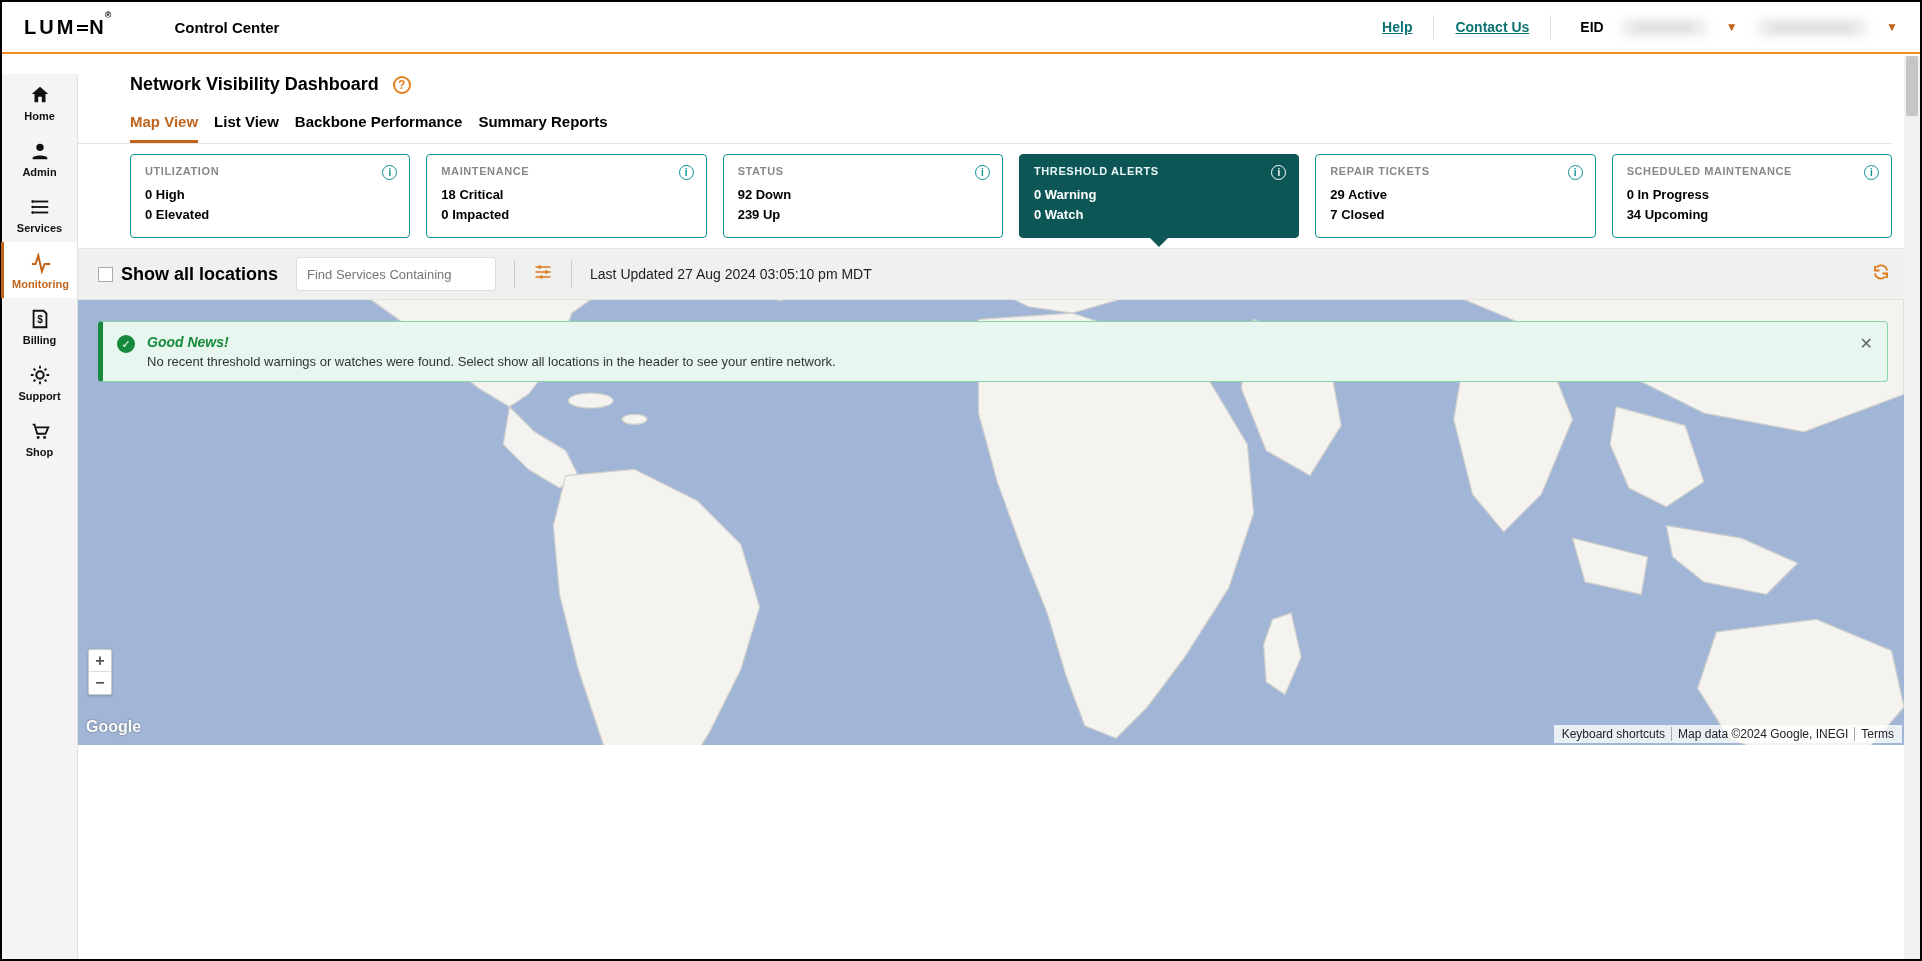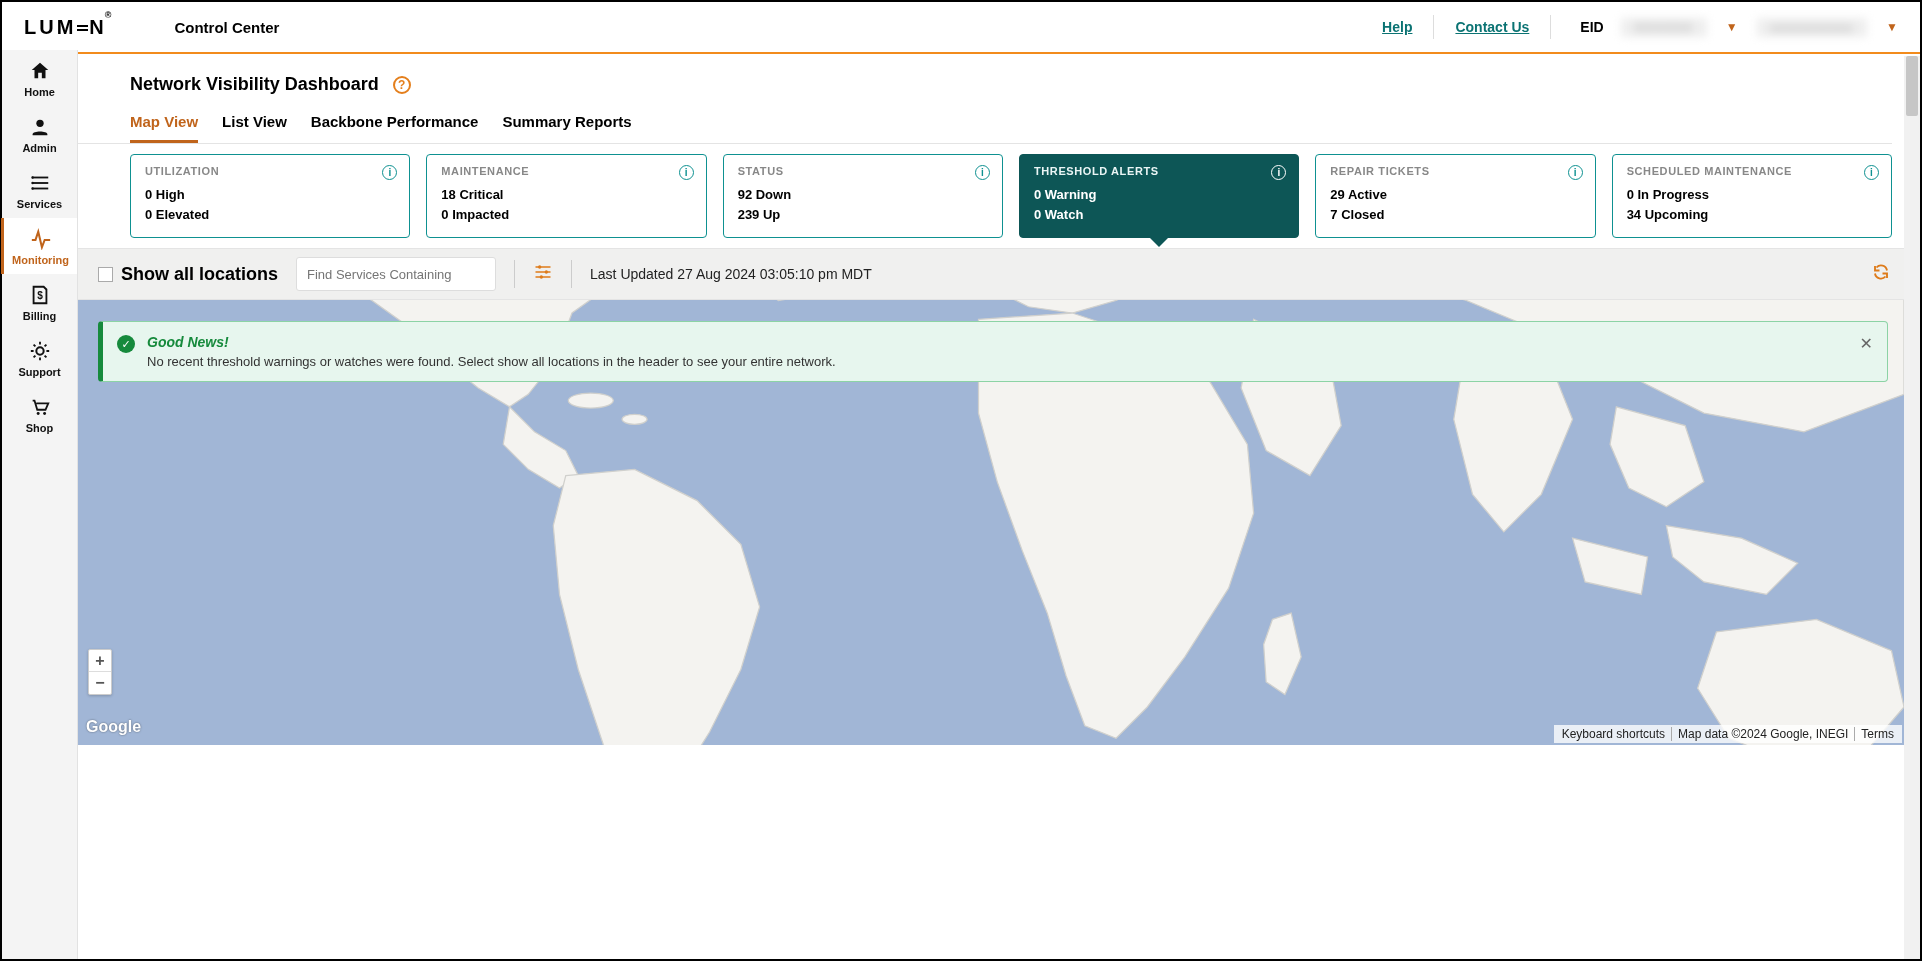--- a/index.html
+++ b/index.html
@@ -13,33 +13,33 @@
   .brand sup { font-size: 9px; position: relative; top: -8px; left: -2px; }
   .app-title { font-size: 15px; font-weight: 700; color: #000; margin-left: 58px; }
   .header-right { margin-left: auto; display: flex; align-items: center; gap: 11px; }
   .header-link { color: #0b7373; font-weight: 700; font-size: 14px; text-decoration: underline; padding: 0 10px; cursor: pointer; }
   .v-divider { width: 1px; height: 24px; background: #ddd; }
   .eid { font-size: 14px; font-weight: 700; color: #000; padding: 0 6px 0 18px; }
   .blurred { filter: blur(4px); color: #aaa; background: #eee; border-radius: 3px; padding: 2px 14px; font-size: 13px; letter-spacing: 1px; }
   .chev { color: #c0641b; font-size: 12px; padding: 0 8px; }
 
   
-  .sidebar { position: absolute; top: 48px; left: 0; bottom: 0; width: 76px; background: #f4f4f4; border-right: 1px solid #e2e2e2; }
+  .sidebar { position: absolute; top: 72px; left: 0; bottom: 0; width: 76px; background: #f4f4f4; border-right: 1px solid #e2e2e2; }
   .nav-item { display: flex; flex-direction: column; align-items: center; padding: 10px 0 8px; font-size: 11px; font-weight: 700; color: #111; cursor: pointer; }
   .nav-item svg { width: 22px; height: 22px; fill: #111; margin-bottom: 4px; }
   .nav-item.active { color: #c0641b; border-left: 3px solid #c0641b; margin-left: -1px; background: #fff; }
   .nav-item.active svg { fill: #c0641b; }
 
   
   .content { position: absolute; top: 54px; left: 76px; right: 16px; bottom: 0; overflow: hidden; }
   .page-header { display: flex; align-items: center; padding: 18px 0 12px 52px; gap: 14px; }
   .page-title { font-size: 18px; font-weight: 800; color: #000; }
   .help-circle { width: 18px; height: 18px; border: 2px solid #e47f1c; border-radius: 50%; display: flex; align-items: center; justify-content: center; color: #e47f1c; font-weight: 800; font-size: 12px; cursor: pointer; }
 
-  .tabs { display: flex; gap: 24px; padding-left: 52px; border-bottom: 1px solid #e4e4e4; margin-right: 12px; }
+  .tabs { display: flex; gap: 16px; padding-left: 52px; border-bottom: 1px solid #e4e4e4; margin-right: 12px; }
   .tab { font-size: 15px; font-weight: 800; color: #000; padding: 6px 0 10px; cursor: pointer; border-bottom: 3px solid transparent; }
   .tab.active { color: #c0641b; border-bottom-color: #c0641b; }
 
   
   .cards-row { display: flex; gap: 16px; padding: 10px 12px 10px 52px; flex-wrap: nowrap; }
   .card { flex: 1; border: 1px solid #0e9191; border-radius: 4px; padding: 10px 14px 12px; position: relative; background: #fff; min-width: 0; cursor: pointer; }
   .card.active { background: #0d5656; color: #fff; border-color: #0d5656; }
   .card.active::after { content: ""; position: absolute; left: 50%; transform: translateX(-50%); bottom: -10px; width: 0; height: 0; border-left: 10px solid transparent; border-right: 10px solid transparent; border-top: 10px solid #0d5656; }
   .card-title { font-size: 11px; letter-spacing: .6px; color: #888; font-weight: 700; margin-bottom: 8px; }
   .card.active .card-title { color: #eaf5f5; }

